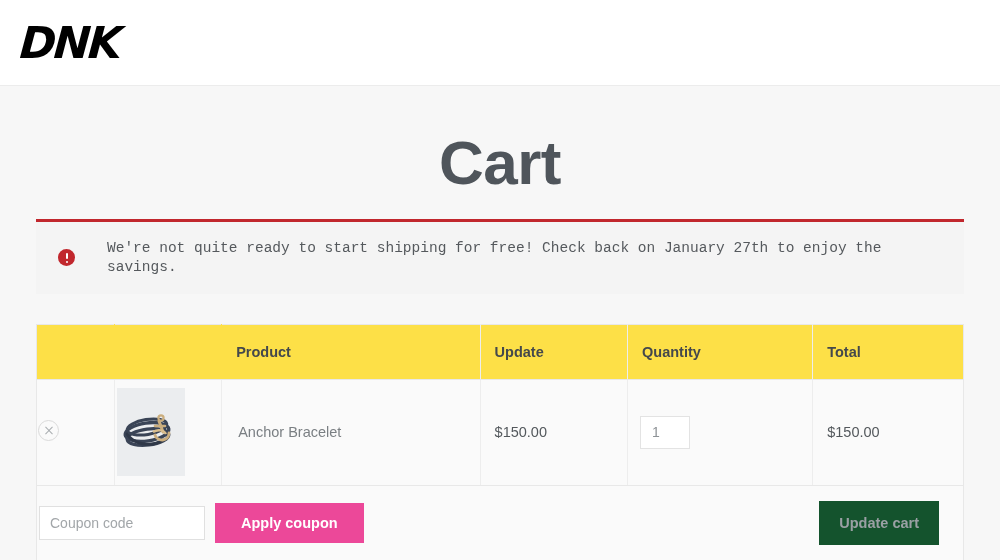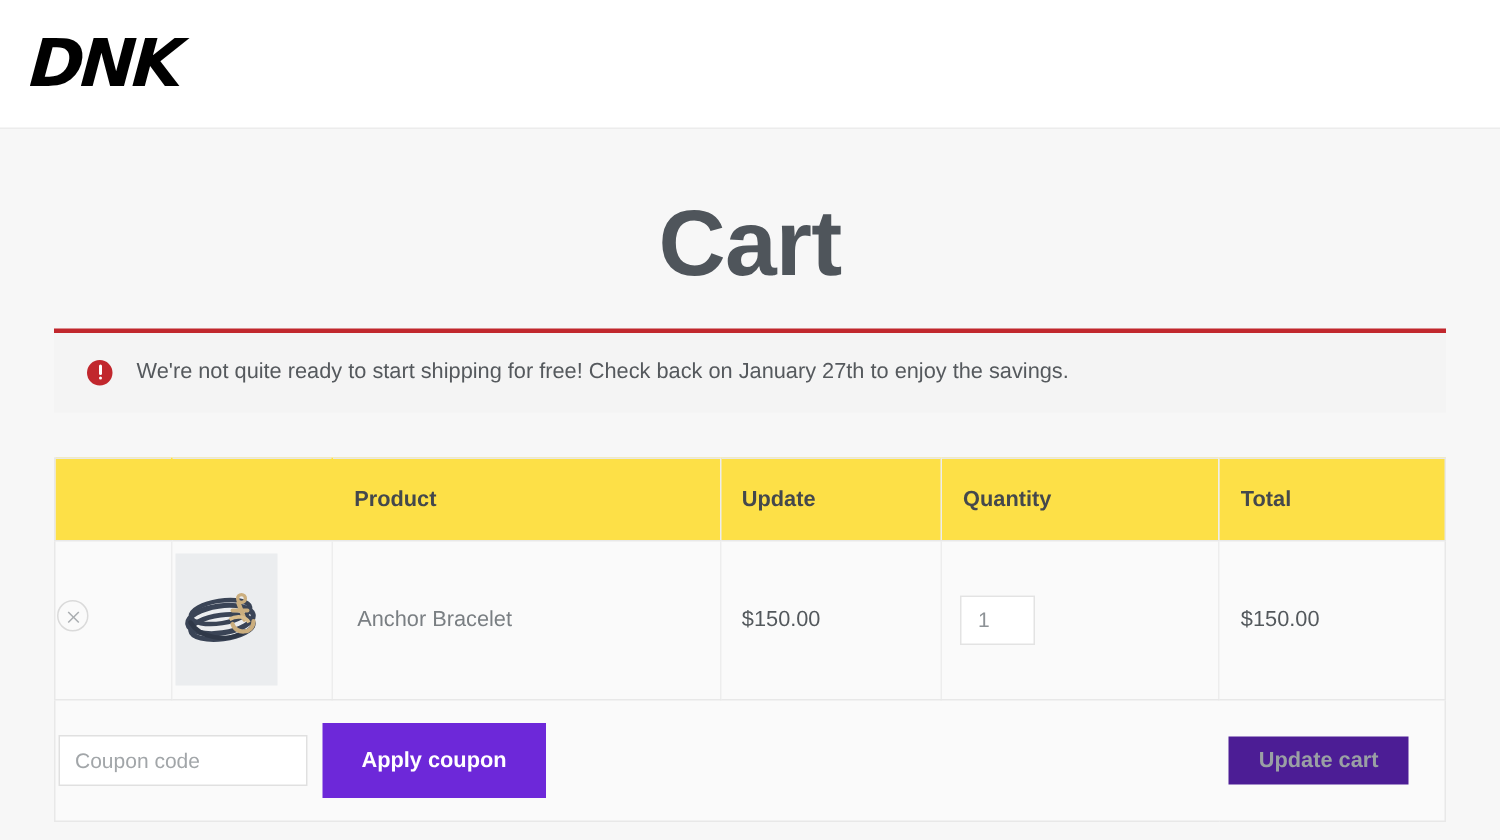--- a/index.html
+++ b/index.html
@@ -124,22 +124,23 @@
     line-height: 1.05;
   }
 
   
   .notice {
     background: #f4f4f4;
     border-top: 3px solid #c1272d;
     padding: 17px 18px 17px 22px;
     display: flex;
     align-items: center;
-    gap: 16px;
+    gap: 32px;
     margin-bottom: 30px;
+    font-family: Liberation Mono, monospace;
   }
   .notice-icon {
     flex: 0 0 auto;
     width: 17px;
     height: 17px;
     border-radius: 50%;
     background: #c1272d;
     position: relative;
   }
   .notice-icon::before {
@@ -281,38 +282,38 @@
     border: 1px solid #e0e0e0;
     background: #ffffff;
     color: #5d6266;
     font-size: 14px;
     font-family: Liberation Sans, sans-serif;
     padding: 0 10px;
     outline: none;
   }
   .coupon-input::placeholder { color: #a2a6a9; }
   .btn-apply {
-    height: 50px;
+    height: 40px;
     margin-left: 10px;
     padding: 0 26px;
     border: none;
-    background: #6d28d9;
+    background: #ec4899;
     color: #ffffff;
     font-size: 14.5px;
     font-weight: 700;
     font-family: "Liberation Sans", sans-serif;
     cursor: pointer;
   }
   .btn-update {
-    height: 32px;
+    height: 44px;
     margin-left: auto;
     margin-right: 10px;
     padding: 0 20px;
     border: none;
-    background: #4c1d95;
+    background: #14532d;
     color: #9aa0a4;
     font-size: 14.5px;
     font-weight: 600;
     font-family: "Liberation Sans", sans-serif;
     cursor: default;
   }
 </style>
 </head>
 <body>
 

